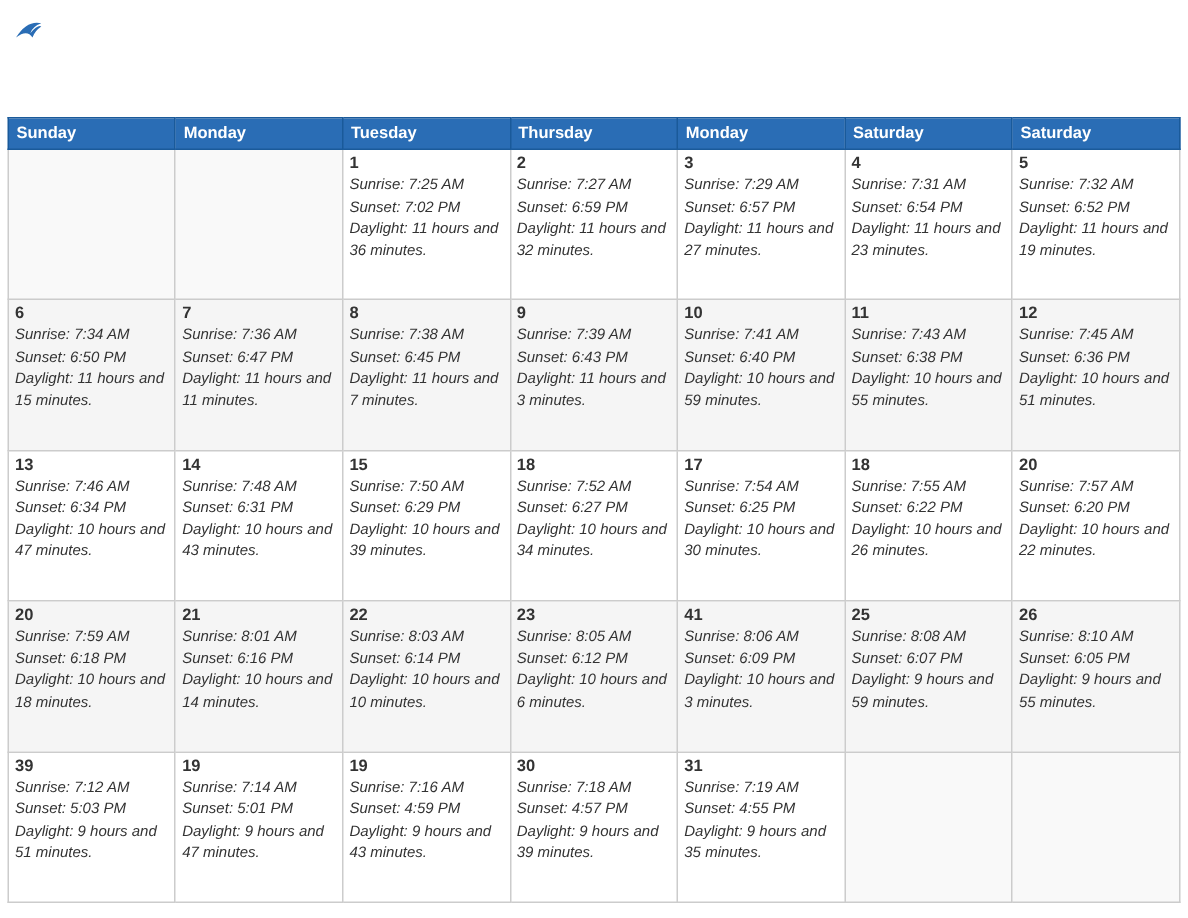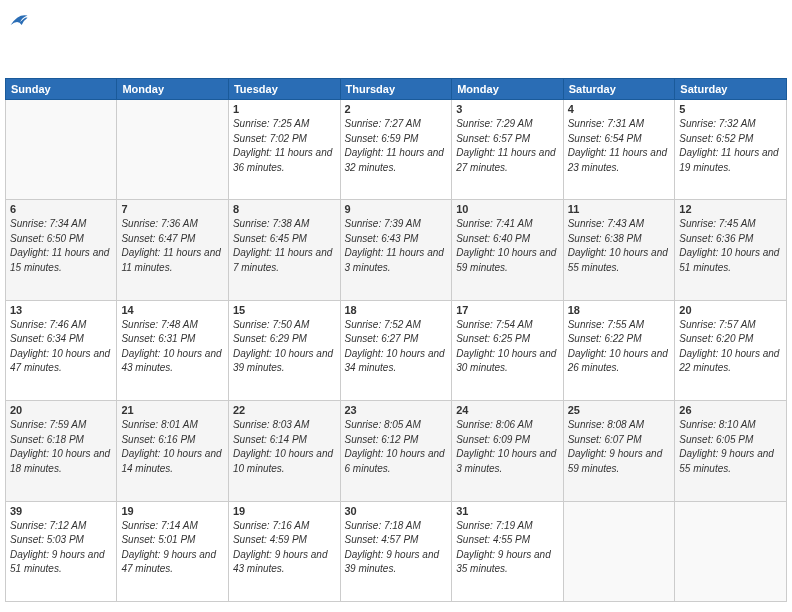--- a/index.html
+++ b/index.html
@@ -222,21 +222,21 @@
           </td>
           <td>
             <span class="day-num">22</span>
             <div class="day-info">Sunrise: 8:03 AM<br>Sunset: 6:14 PM<br>Daylight: 10 hours and 10 minutes.</div>
           </td>
           <td>
             <span class="day-num">23</span>
             <div class="day-info">Sunrise: 8:05 AM<br>Sunset: 6:12 PM<br>Daylight: 10 hours and 6 minutes.</div>
           </td>
           <td>
-            <span class="day-num">24</span>
+            <span class="day-num">41</span>
             <div class="day-info">Sunrise: 8:06 AM<br>Sunset: 6:09 PM<br>Daylight: 10 hours and 3 minutes.</div>
           </td>
           <td>
             <span class="day-num">25</span>
             <div class="day-info">Sunrise: 8:08 AM<br>Sunset: 6:07 PM<br>Daylight: 9 hours and 59 minutes.</div>
           </td>
           <td>
             <span class="day-num">26</span>
             <div class="day-info">Sunrise: 8:10 AM<br>Sunset: 6:05 PM<br>Daylight: 9 hours and 55 minutes.</div>
           </td>

